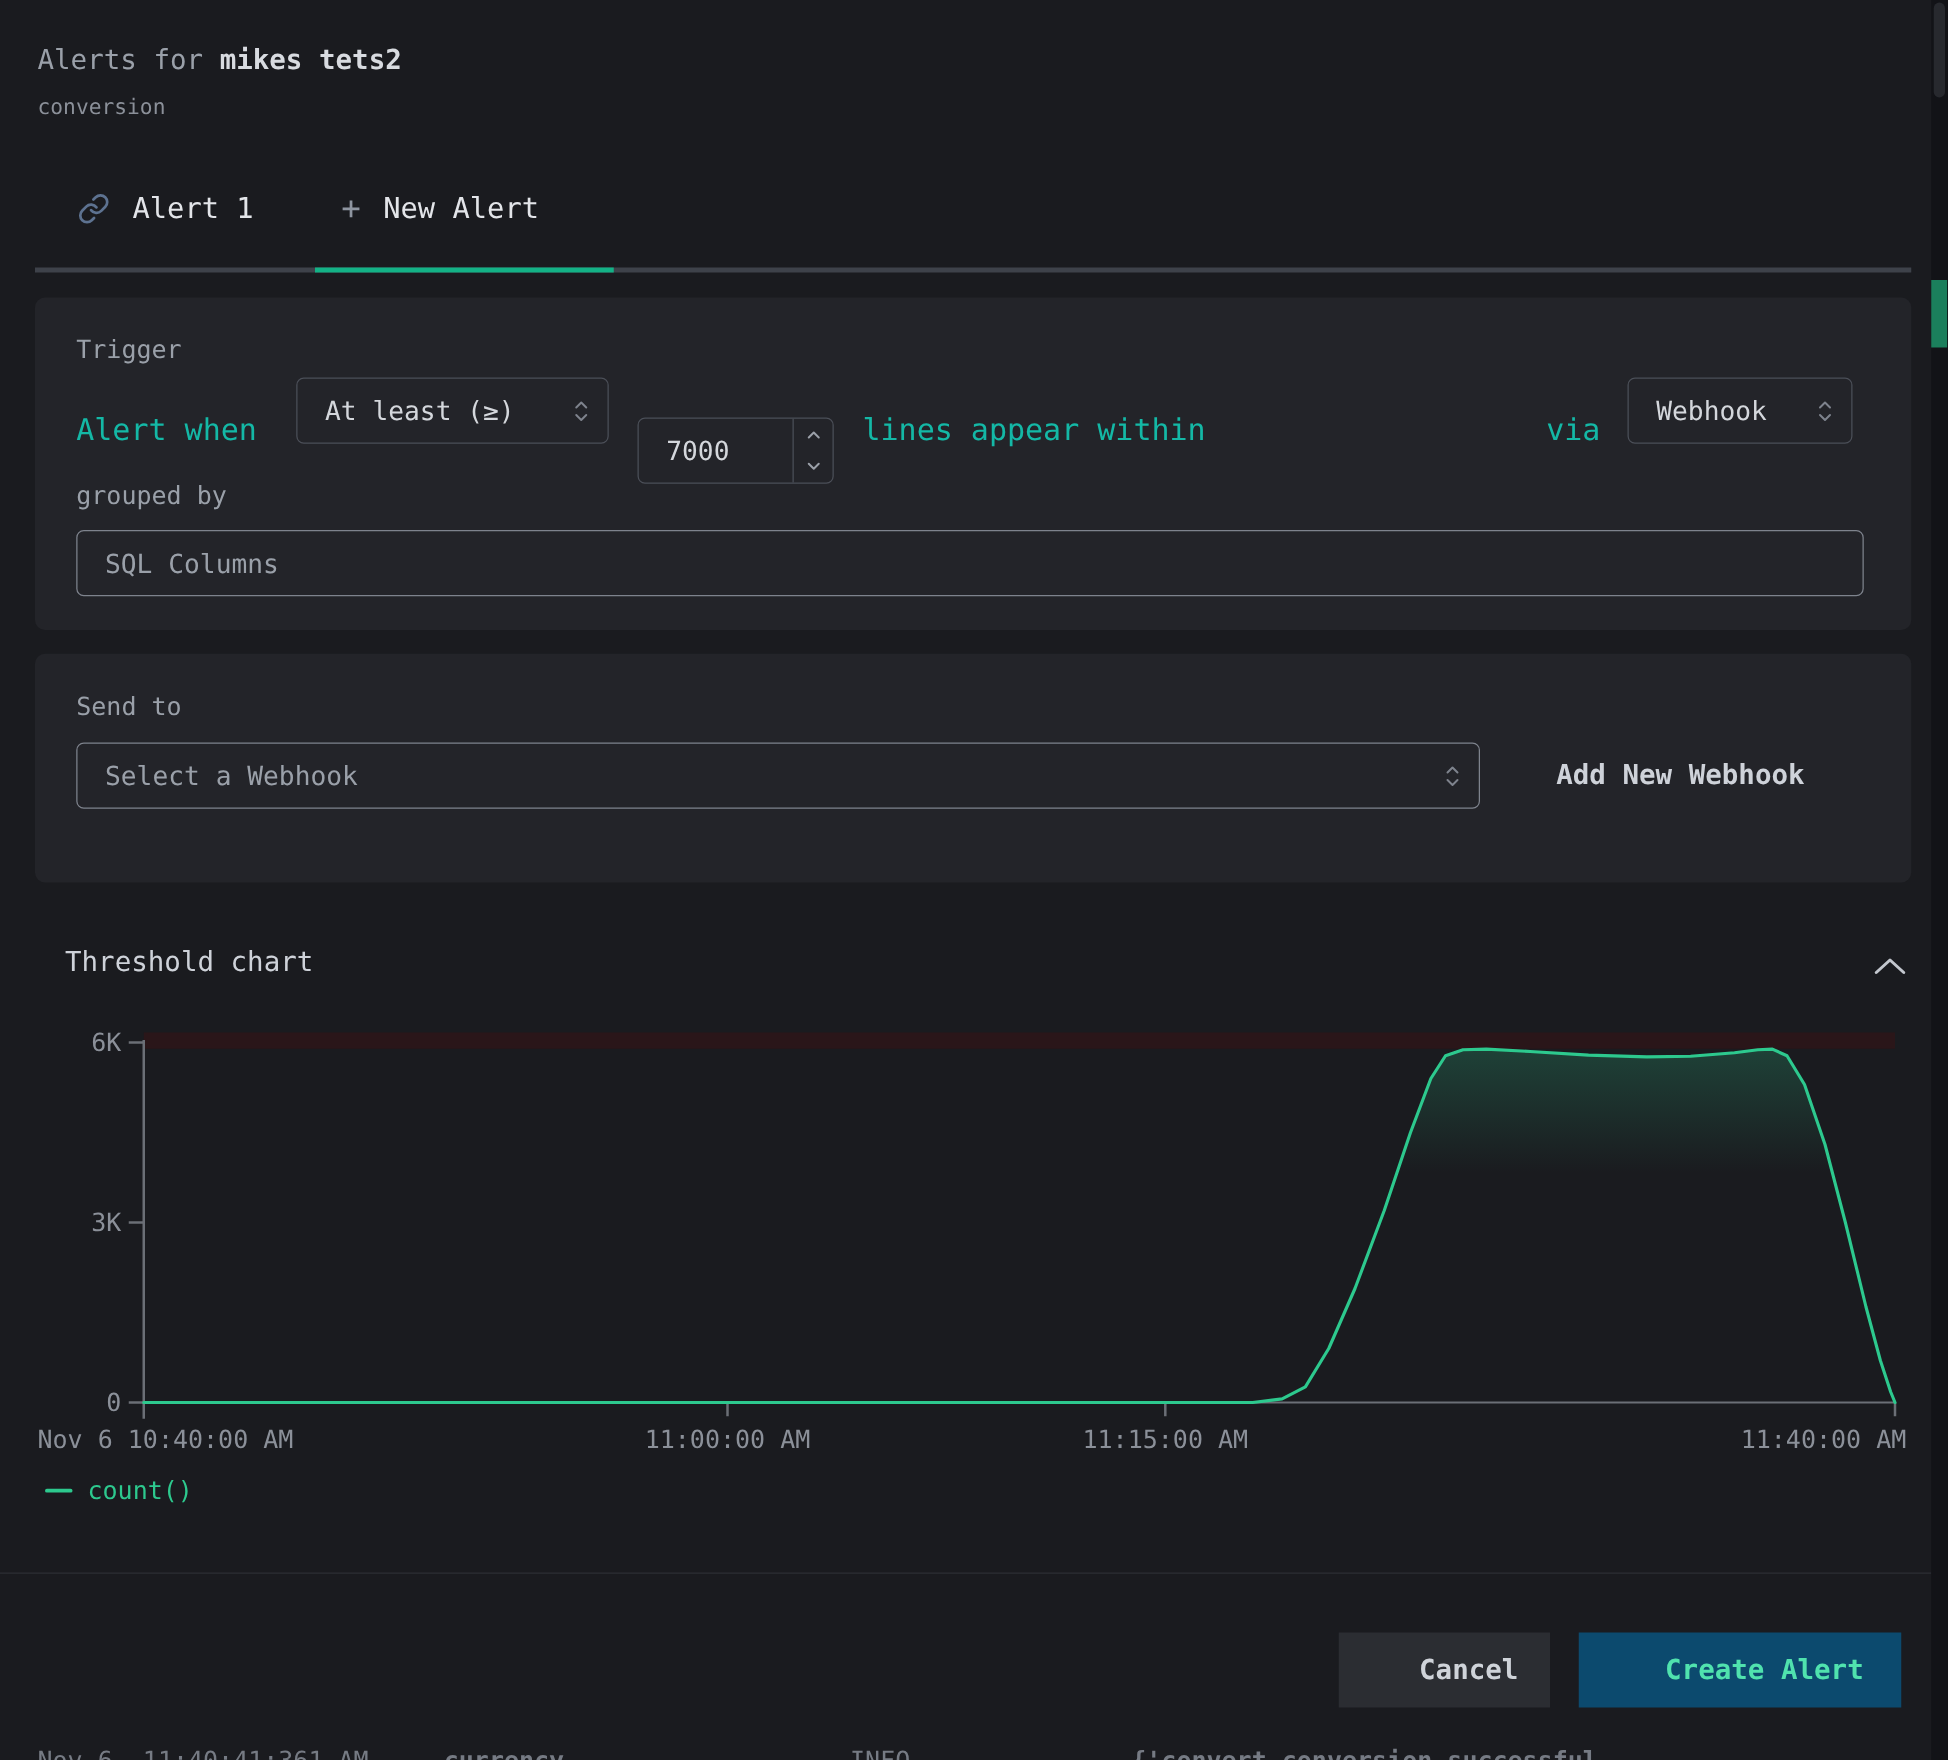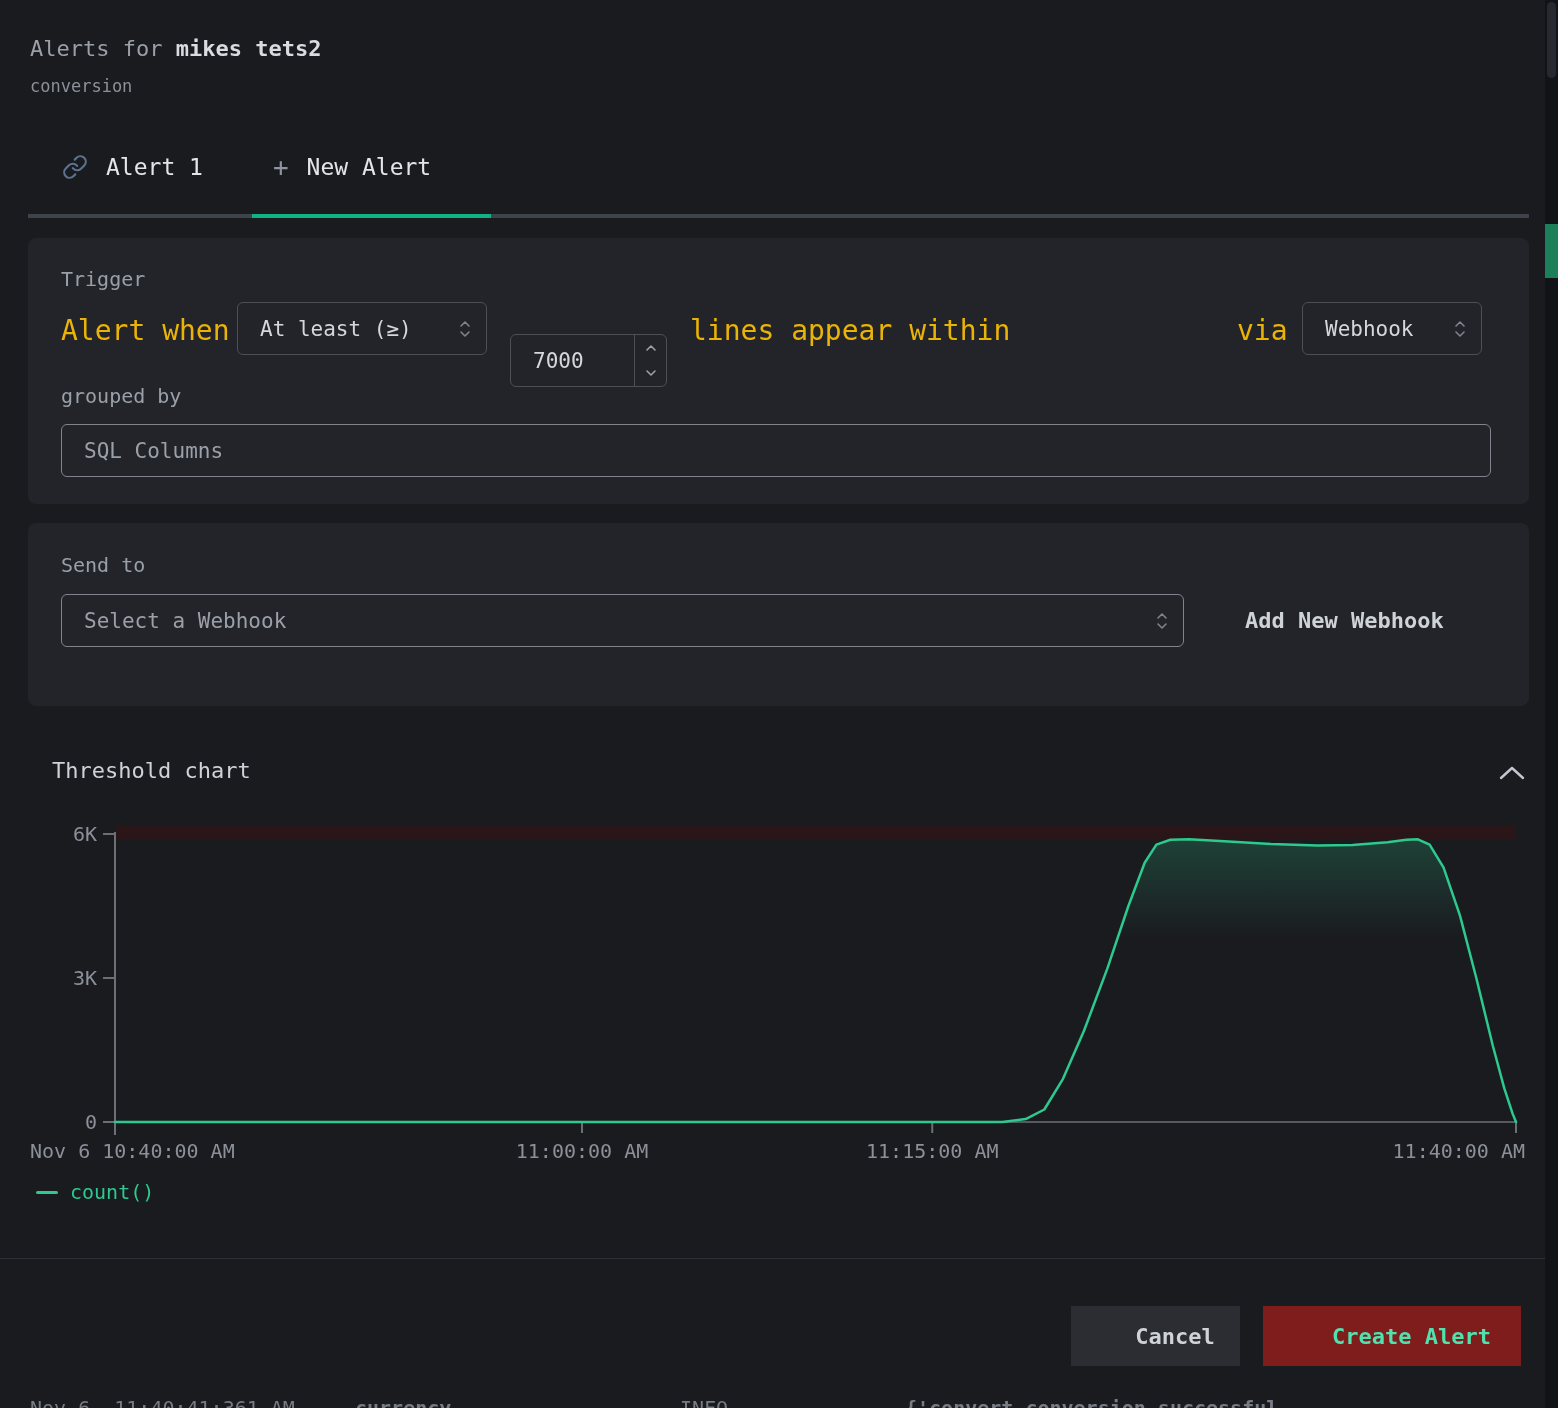--- a/index.html
+++ b/index.html
@@ -21,21 +21,21 @@
   .tab1{padding:0 36px 0 34px;}
   .tab2{padding:0 34px;}
   .tab .plus{color:#8e95a0;font-size:26px;font-weight:normal;}
   .tabline{left:28px;top:214px;width:1501px;height:4px;background:#3e424a;}
   .tabline-active{left:252px;top:214px;width:239px;height:4px;background:#13b286;}
   
   .panel{left:28px;width:1501px;background:#232429;border-radius:8px;}
   .panel-trigger{top:238px;height:266px;}
   .panel-sendto{top:523px;height:183px;}
   .small-label{font-size:20px;color:#9aa0a9;}
-  .row-text{font-size:28px;color:#eab308;}
+  .row-text{font-size:24px;color:#14b8a6;margin-top:16px;}
   
   .ctl{
     position:absolute;height:53px;border:1px solid #4b4f58;border-radius:6px;
     background:transparent;display:flex;align-items:center;
     font-size:21px;color:#d4d7dc;
   }
   .ctl .ctl-text{flex:1;padding-left:22px;white-space:nowrap;}
   .ctl .chev{padding:0 14px;display:flex;align-items:center;}
   .ctl-light{border-color:#7e838d;}
   .placeholder{color:#9aa0a9;}
@@ -51,21 +51,21 @@
   .legend{left:36px;top:1180px;display:flex;align-items:center;gap:12px;font-size:20px;}
   .legend-swatch{width:22px;height:3px;border-radius:2px;}
   
   .divider{left:0;top:1258px;width:1545px;height:1px;background:#2c2f35;}
   .btn{
     position:absolute;top:1306px;height:60px;border:none;border-radius:0;
     font-family:inherit;font-size:22px;font-weight:bold;cursor:pointer;
     display:flex;align-items:center;justify-content:center;padding-left:45px;
   }
   .btn-cancel{left:1071px;width:169px;background:#2b2d32;color:#cfd3d9;}
-  .btn-create{left:1263px;width:258px;background:#7f1d1d;color:#50e2ae;}
+  .btn-create{left:1263px;width:258px;background:#0c4a6e;color:#50e2ae;}
   
   .bg-row{left:0;top:1396px;width:1545px;height:12px;overflow:hidden;color:#767b84;font-size:20px;}
   .bg-row span{position:absolute;top:0;white-space:nowrap;}
   
   .edge-strip{right:0;top:0;width:13px;height:1408px;background:#121317;}
   .edge-thumb{position:absolute;left:2px;top:2px;width:9px;height:76px;background:#27292e;border-radius:5px;}
   .edge-green{position:absolute;left:0;top:224px;width:13px;height:54px;background:#1b7f5c;}
   svg{display:block;}
   text{font-family:"DejaVu Sans Mono","Liberation Mono",monospace;}
 </style>

